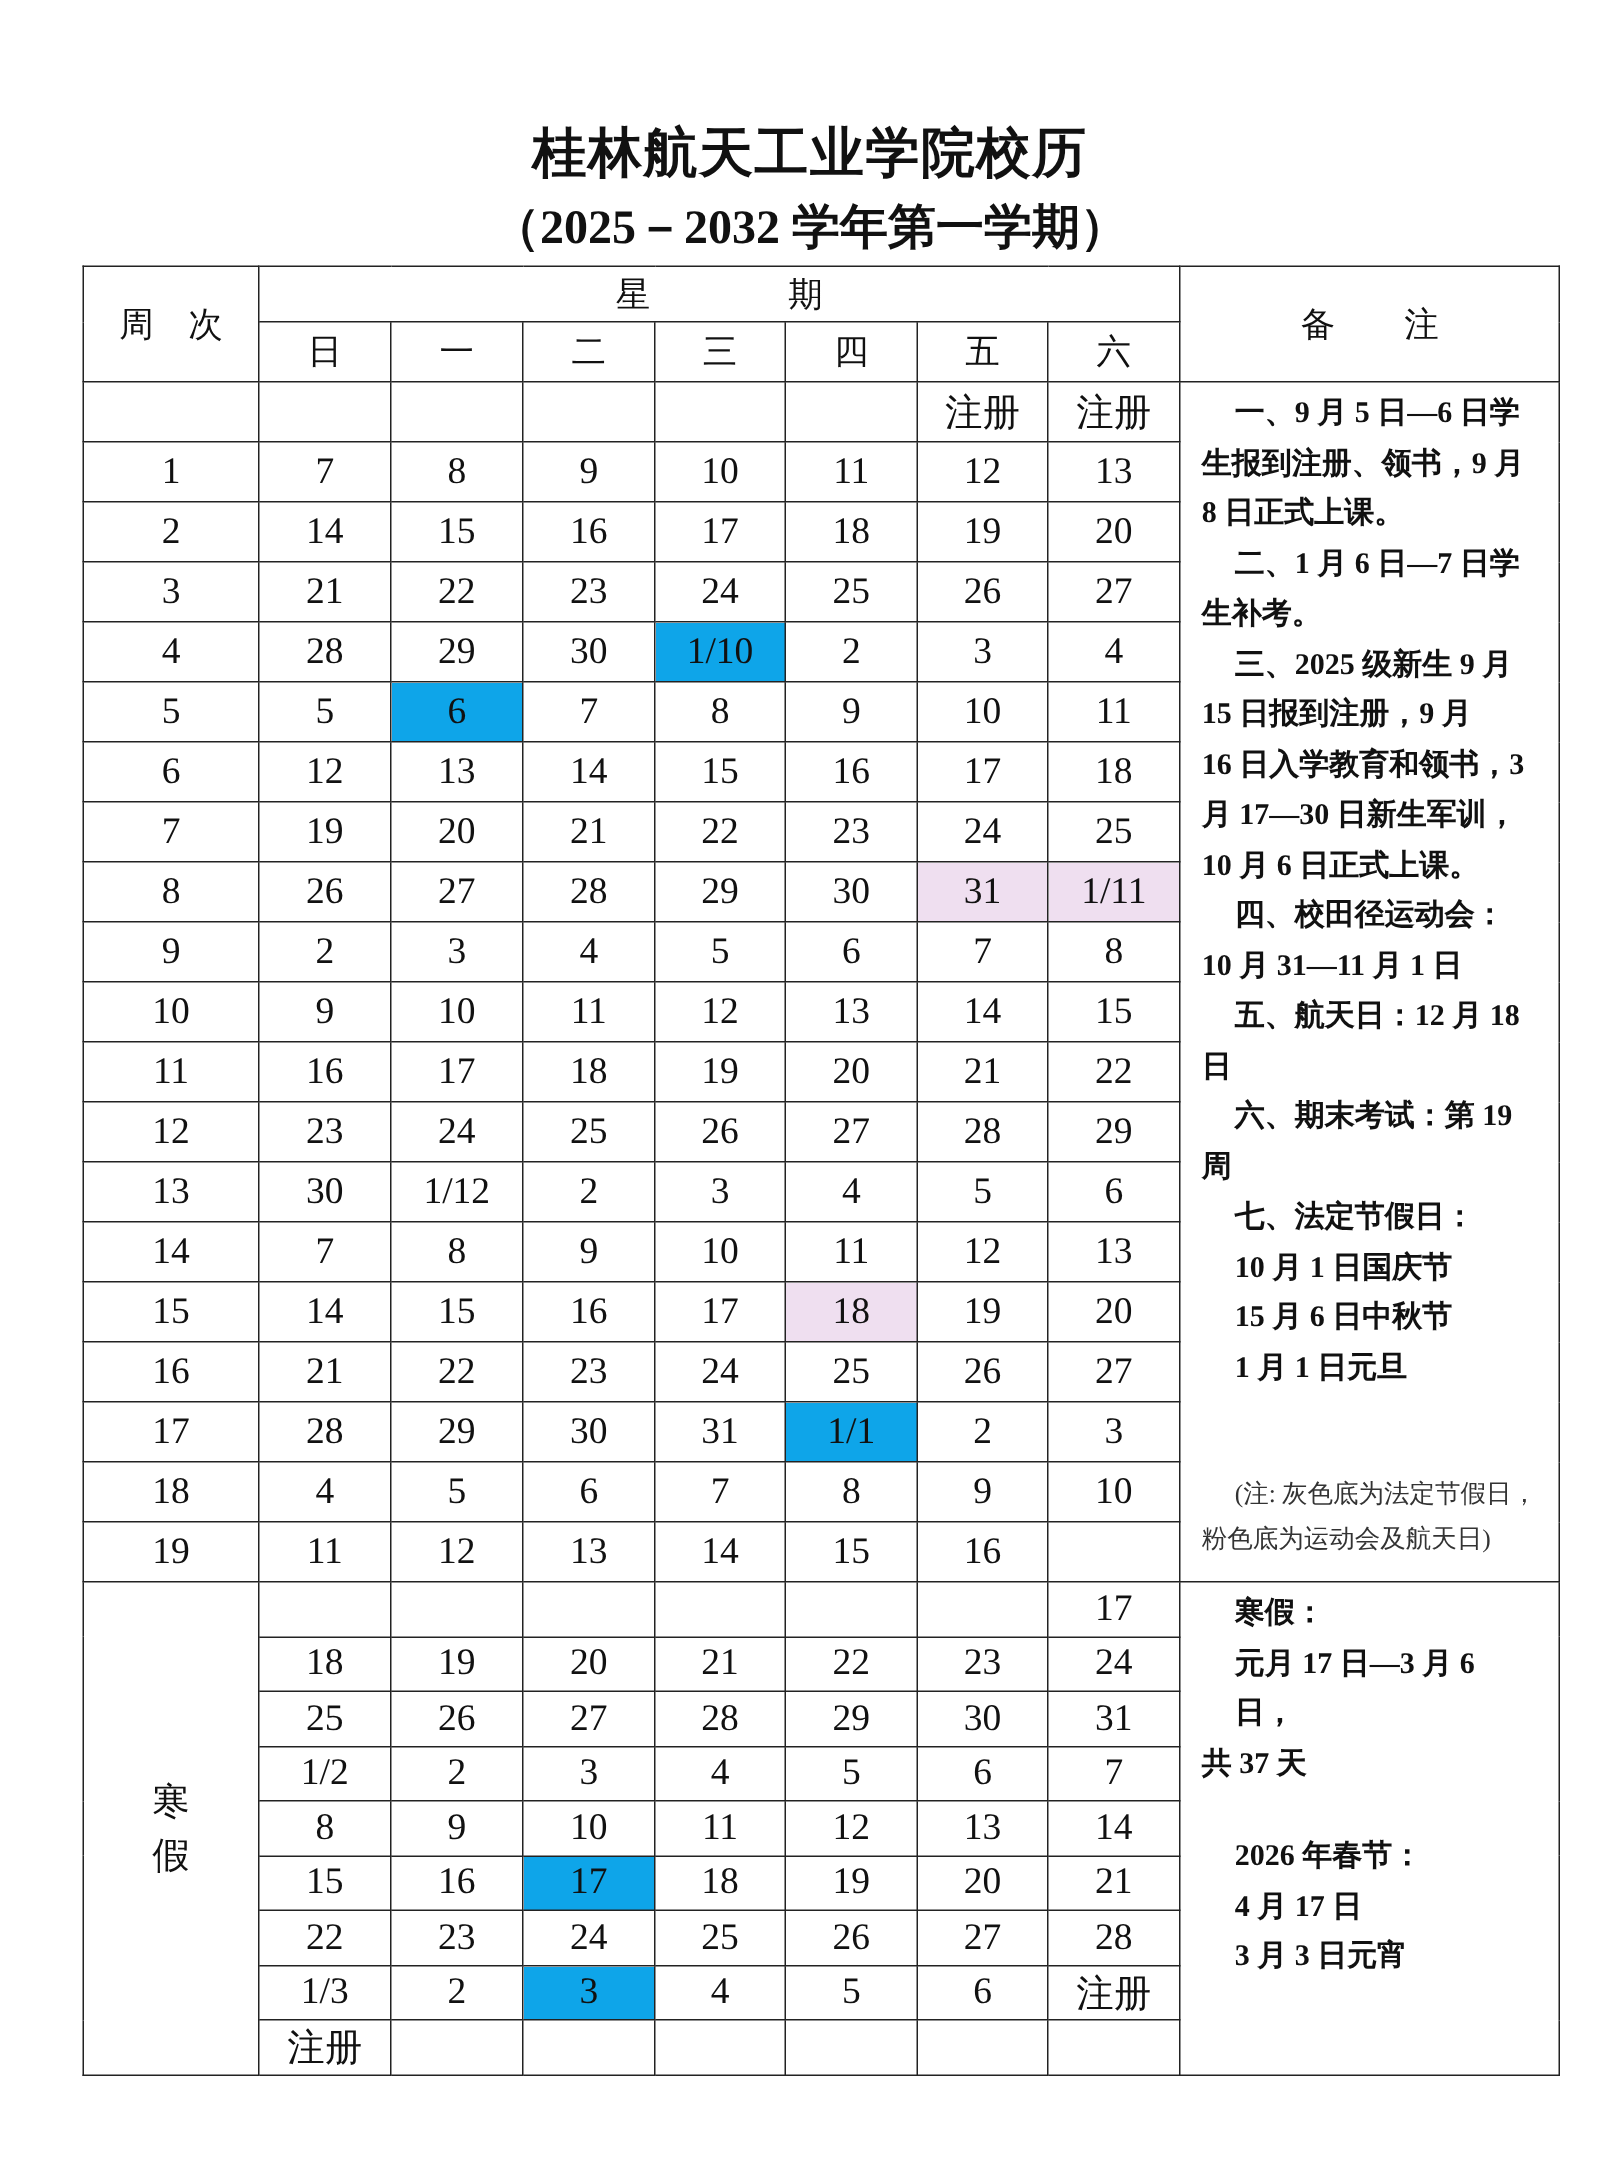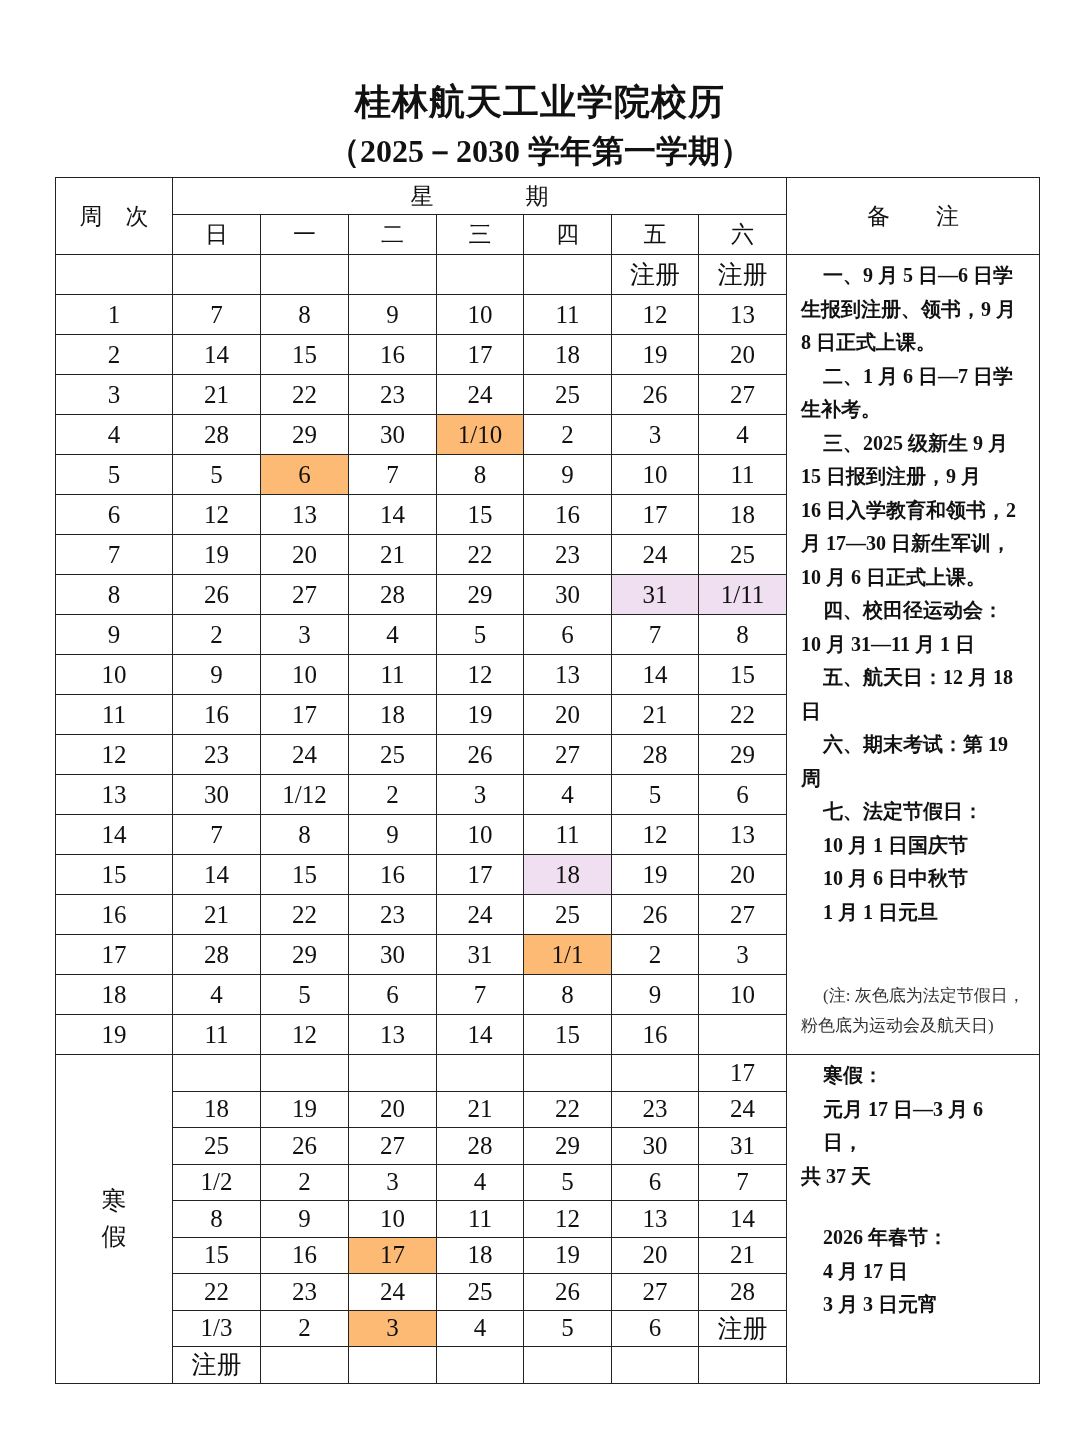--- a/index.html
+++ b/index.html
@@ -3,34 +3,34 @@
 <meta charset="utf-8">
 <style>
   html,body{margin:0;padding:0;background:#fff;}
   body{width:1080px;height:1452px;position:relative;font-family:"Liberation Serif","DejaVu Serif",serif;color:#111;}
   .title{position:absolute;left:0;width:1080px;text-align:center;font-weight:bold;}
   .t1{top:78px;font-size:36px;letter-spacing:1px;}
   .t2{top:130px;font-size:32px;}
   table.cal{position:absolute;left:55px;top:177px;border-collapse:collapse;table-layout:fixed;width:984px;}
   table.cal td{border:1.5px solid #222;text-align:center;font-size:25px;padding:0;height:39px;overflow:hidden;}
   table.cal td.hd{font-family:"DejaVu Sans",sans-serif;font-size:23px;}
-  td.gray{background:#fdba74;}
+  td.gray{background:#0ea5e9;}
   td.pink{background:#efdff0;}
   td.notes{text-align:left !important;vertical-align:top;font-size:20px !important;font-weight:bold;line-height:33.5px;padding:4px 12px 0 14px !important;}
   td.notes .ind{padding-left:22px;}
   td.notes .small{font-weight:normal;font-size:17px;line-height:30px;color:#333;}
   td.wk{font-size:25px;}
   td.hanjia{font-family:"DejaVu Sans",sans-serif;font-size:25px;line-height:36px;}
   td.reg{font-size:24px;}
 </style>
 </head>
 <body>
 
 <div class="title t1">桂林航天工业学院校历</div>
-<div class="title t2">（2025－2030 学年第一学期）</div>
+<div class="title t2">（2025－2032 学年第一学期）</div>
 
 <table class="cal">
   <colgroup>
     <col style="width:117px">
       <col style="width:88px">
       <col style="width:88px">
       <col style="width:88px">
       <col style="width:87px">
       <col style="width:88px">
       <col style="width:87px">
@@ -62,32 +62,32 @@
         <td class="reg">注册</td>
         <td class="reg">注册</td>
         <td class="notes" rowspan="20">
           <div class="ind">一、9 月 5 日—6 日学</div>
           <div>生报到注册、领书，9 月</div>
           <div>8 日正式上课。</div>
           <div class="ind">二、1 月 6 日—7 日学</div>
           <div>生补考。</div>
           <div class="ind">三、2025 级新生 9 月</div>
           <div>15 日报到注册，9 月</div>
-          <div>16 日入学教育和领书，2</div>
+          <div>16 日入学教育和领书，3</div>
           <div>月 17—30 日新生军训，</div>
           <div>10 月 6 日正式上课。</div>
           <div class="ind">四、校田径运动会：</div>
           <div>10 月 31—11 月 1 日</div>
           <div class="ind">五、航天日：12 月 18</div>
           <div>日</div>
           <div class="ind">六、期末考试：第 19</div>
           <div>周</div>
           <div class="ind">七、法定节假日：</div>
           <div class="ind">10 月 1 日国庆节</div>
-          <div class="ind">10 月 6 日中秋节</div>
+          <div class="ind">15 月 6 日中秋节</div>
           <div class="ind">1 月 1 日元旦</div>
           <div style="height: 52px;"></div>
           <div class="small ind">(注: 灰色底为法定节假日，</div>
           <div class="small">粉色底为运动会及航天日)</div>
         </td>
       </tr>
       <tr>
         <td class="wk">1</td>
         <td class="">7</td>
         <td class="">8</td>

